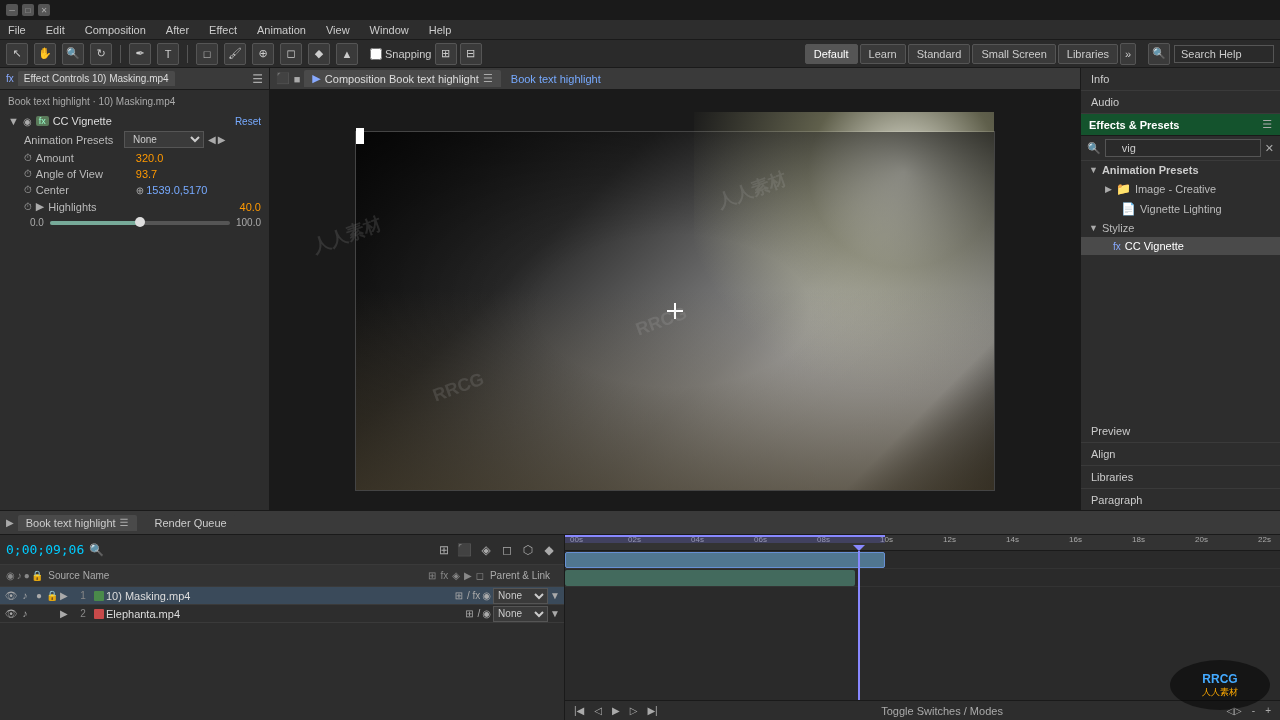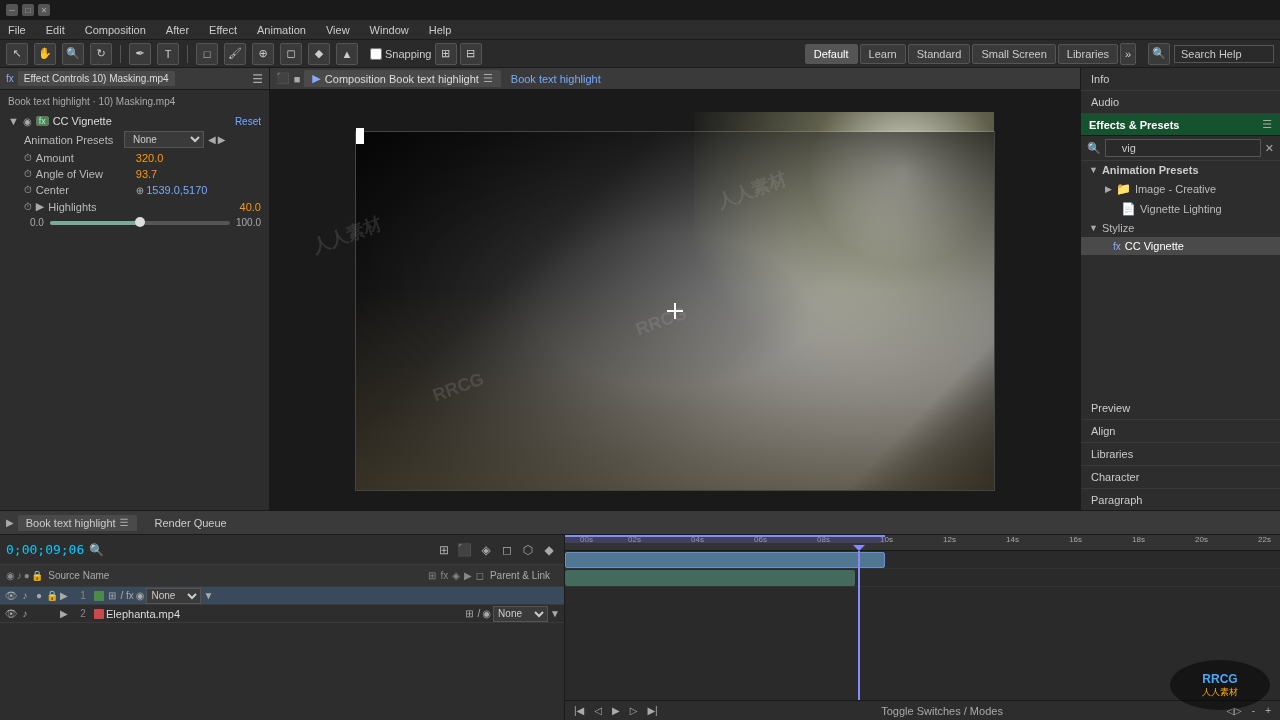--- a/index.html
+++ b/index.html
@@ -828,21 +828,20 @@
       </div>
       <div class="tree-item selected" style="padding-left:32px;">
         <span style="color:#8af;font-size:10px;">fx</span>
         <span>CC Vignette</span>
       </div>
     </div>
 
     <div class="right-panel-item">Preview</div>
     <div class="right-panel-item">Align</div>
     <div class="right-panel-item">Libraries</div>
-    <div class="right-panel-item">Character</div>
     <div class="right-panel-item">Paragraph</div>
     <div class="right-panel-item">Tracker</div>
     <div class="right-panel-item">Content-Aware Fill</div>
   </div>
 </div>
 
 <div id="bottom-panel">
 
   <div id="timeline-header">
     <span style="color:#aaa;font-size:10px;">▶</span>
@@ -895,20 +894,21 @@
       </div>
 
       <div class="tl-layer-row selected">
         <span class="layer-vis">👁</span>
         <span class="layer-audio">♪</span>
         <span class="layer-solo">●</span>
         <span class="layer-lock">🔒</span>
         <span class="layer-expand">▶</span>
         <span class="layer-num">1</span>
         <div class="layer-color" style="background:#4a8a4a;"></div>
+        <span class="layer-name">10) Masking.mp4</span>
         <span style="font-size:10px;color:#aaa;margin:0 2px;">⊞</span>
         <span class="layer-fx">/ fx</span>
         <div class="layer-parent">
           <span class="parent-icon">◉</span>
           <select class="parent-select">
             <option>None</option>
           </select>
           <span style="font-size:10px;color:#aaa;cursor:pointer;">▼</span>
         </div>
       </div>
@@ -932,21 +932,21 @@
           <span style="font-size:10px;color:#aaa;cursor:pointer;">▼</span>
         </div>
       </div>
 
     </div>
 
     <div id="timeline-right">
 
       <div id="tl-ruler">
         <div style="position:relative;width:100%;height:100%;display:flex;align-items:flex-end;">
-          <div style="position:absolute;top:0;left:15px;font-size:8px;color:#aaa;">00s</div>
+          <div style="position:absolute;top:0;left:5px;font-size:8px;color:#aaa;">00s</div>
           <div style="position:absolute;top:0;left:63px;font-size:8px;color:#aaa;">02s</div>
           <div style="position:absolute;top:0;left:126px;font-size:8px;color:#aaa;">04s</div>
           <div style="position:absolute;top:0;left:189px;font-size:8px;color:#aaa;">06s</div>
           <div style="position:absolute;top:0;left:252px;font-size:8px;color:#aaa;">08s</div>
           <div style="position:absolute;top:0;left:315px;font-size:8px;color:#aaa;">10s</div>
           <div style="position:absolute;top:0;left:378px;font-size:8px;color:#aaa;">12s</div>
           <div style="position:absolute;top:0;left:441px;font-size:8px;color:#aaa;">14s</div>
           <div style="position:absolute;top:0;left:504px;font-size:8px;color:#aaa;">16s</div>
           <div style="position:absolute;top:0;left:567px;font-size:8px;color:#aaa;">18s</div>
           <div style="position:absolute;top:0;left:630px;font-size:8px;color:#aaa;">20s</div>

